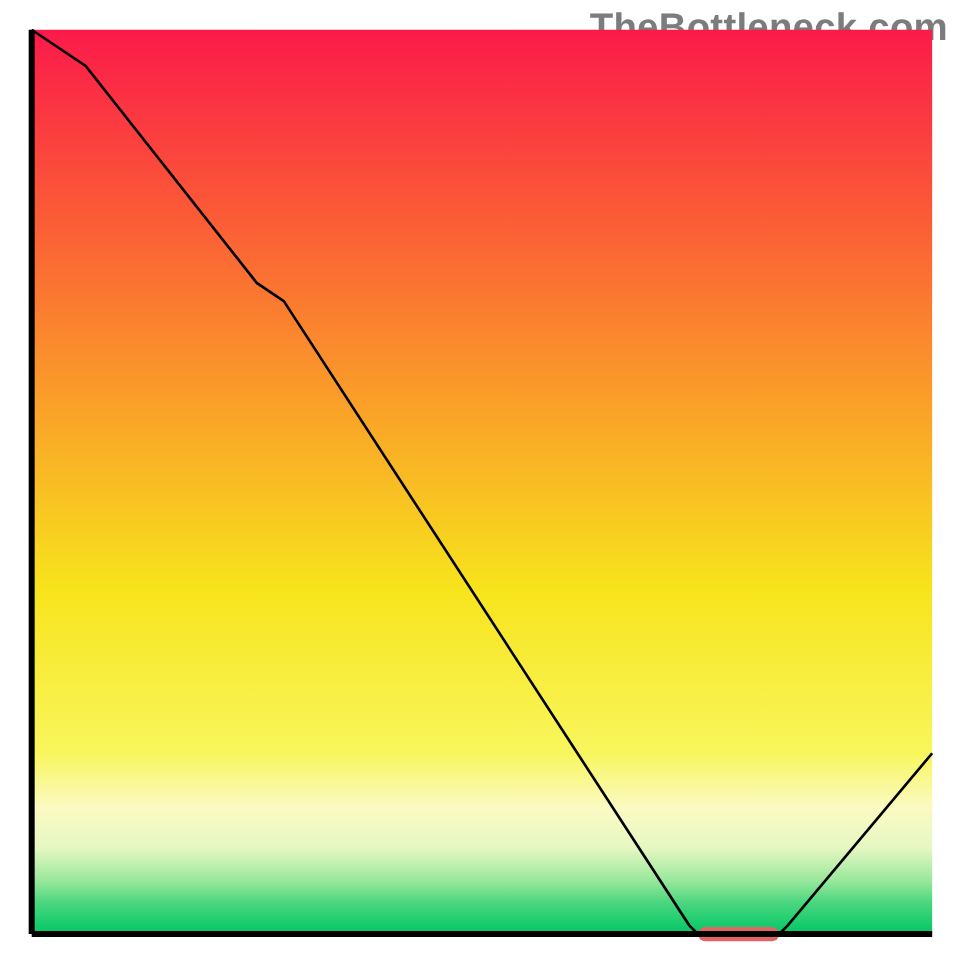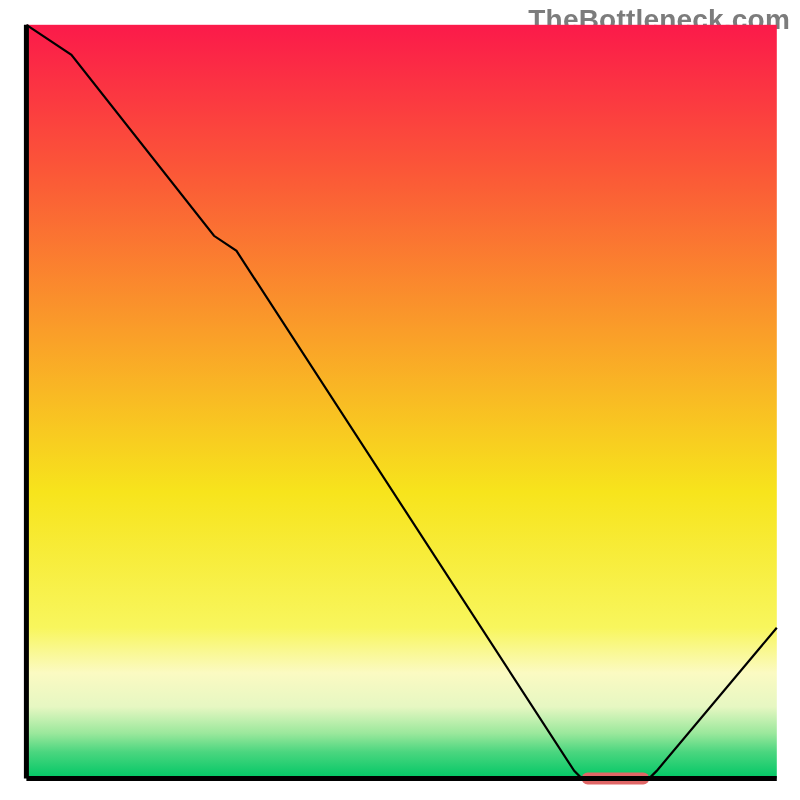--- a/index.html
+++ b/index.html
@@ -12,21 +12,21 @@
   }
   .container {
     position: relative;
     width: 800px;
     height: 800px;
   }
   .watermark {
     position: absolute;
     top: 4px;
     right: 10px;
-    font-size: 28px;
+    font-size: 32px;
     font-weight: 600;
     color: #7c7c7c;
     letter-spacing: 0.2px;
   }
   svg.chart {
     position: absolute;
     top: 0;
     left: 0;
   }
 </style>

